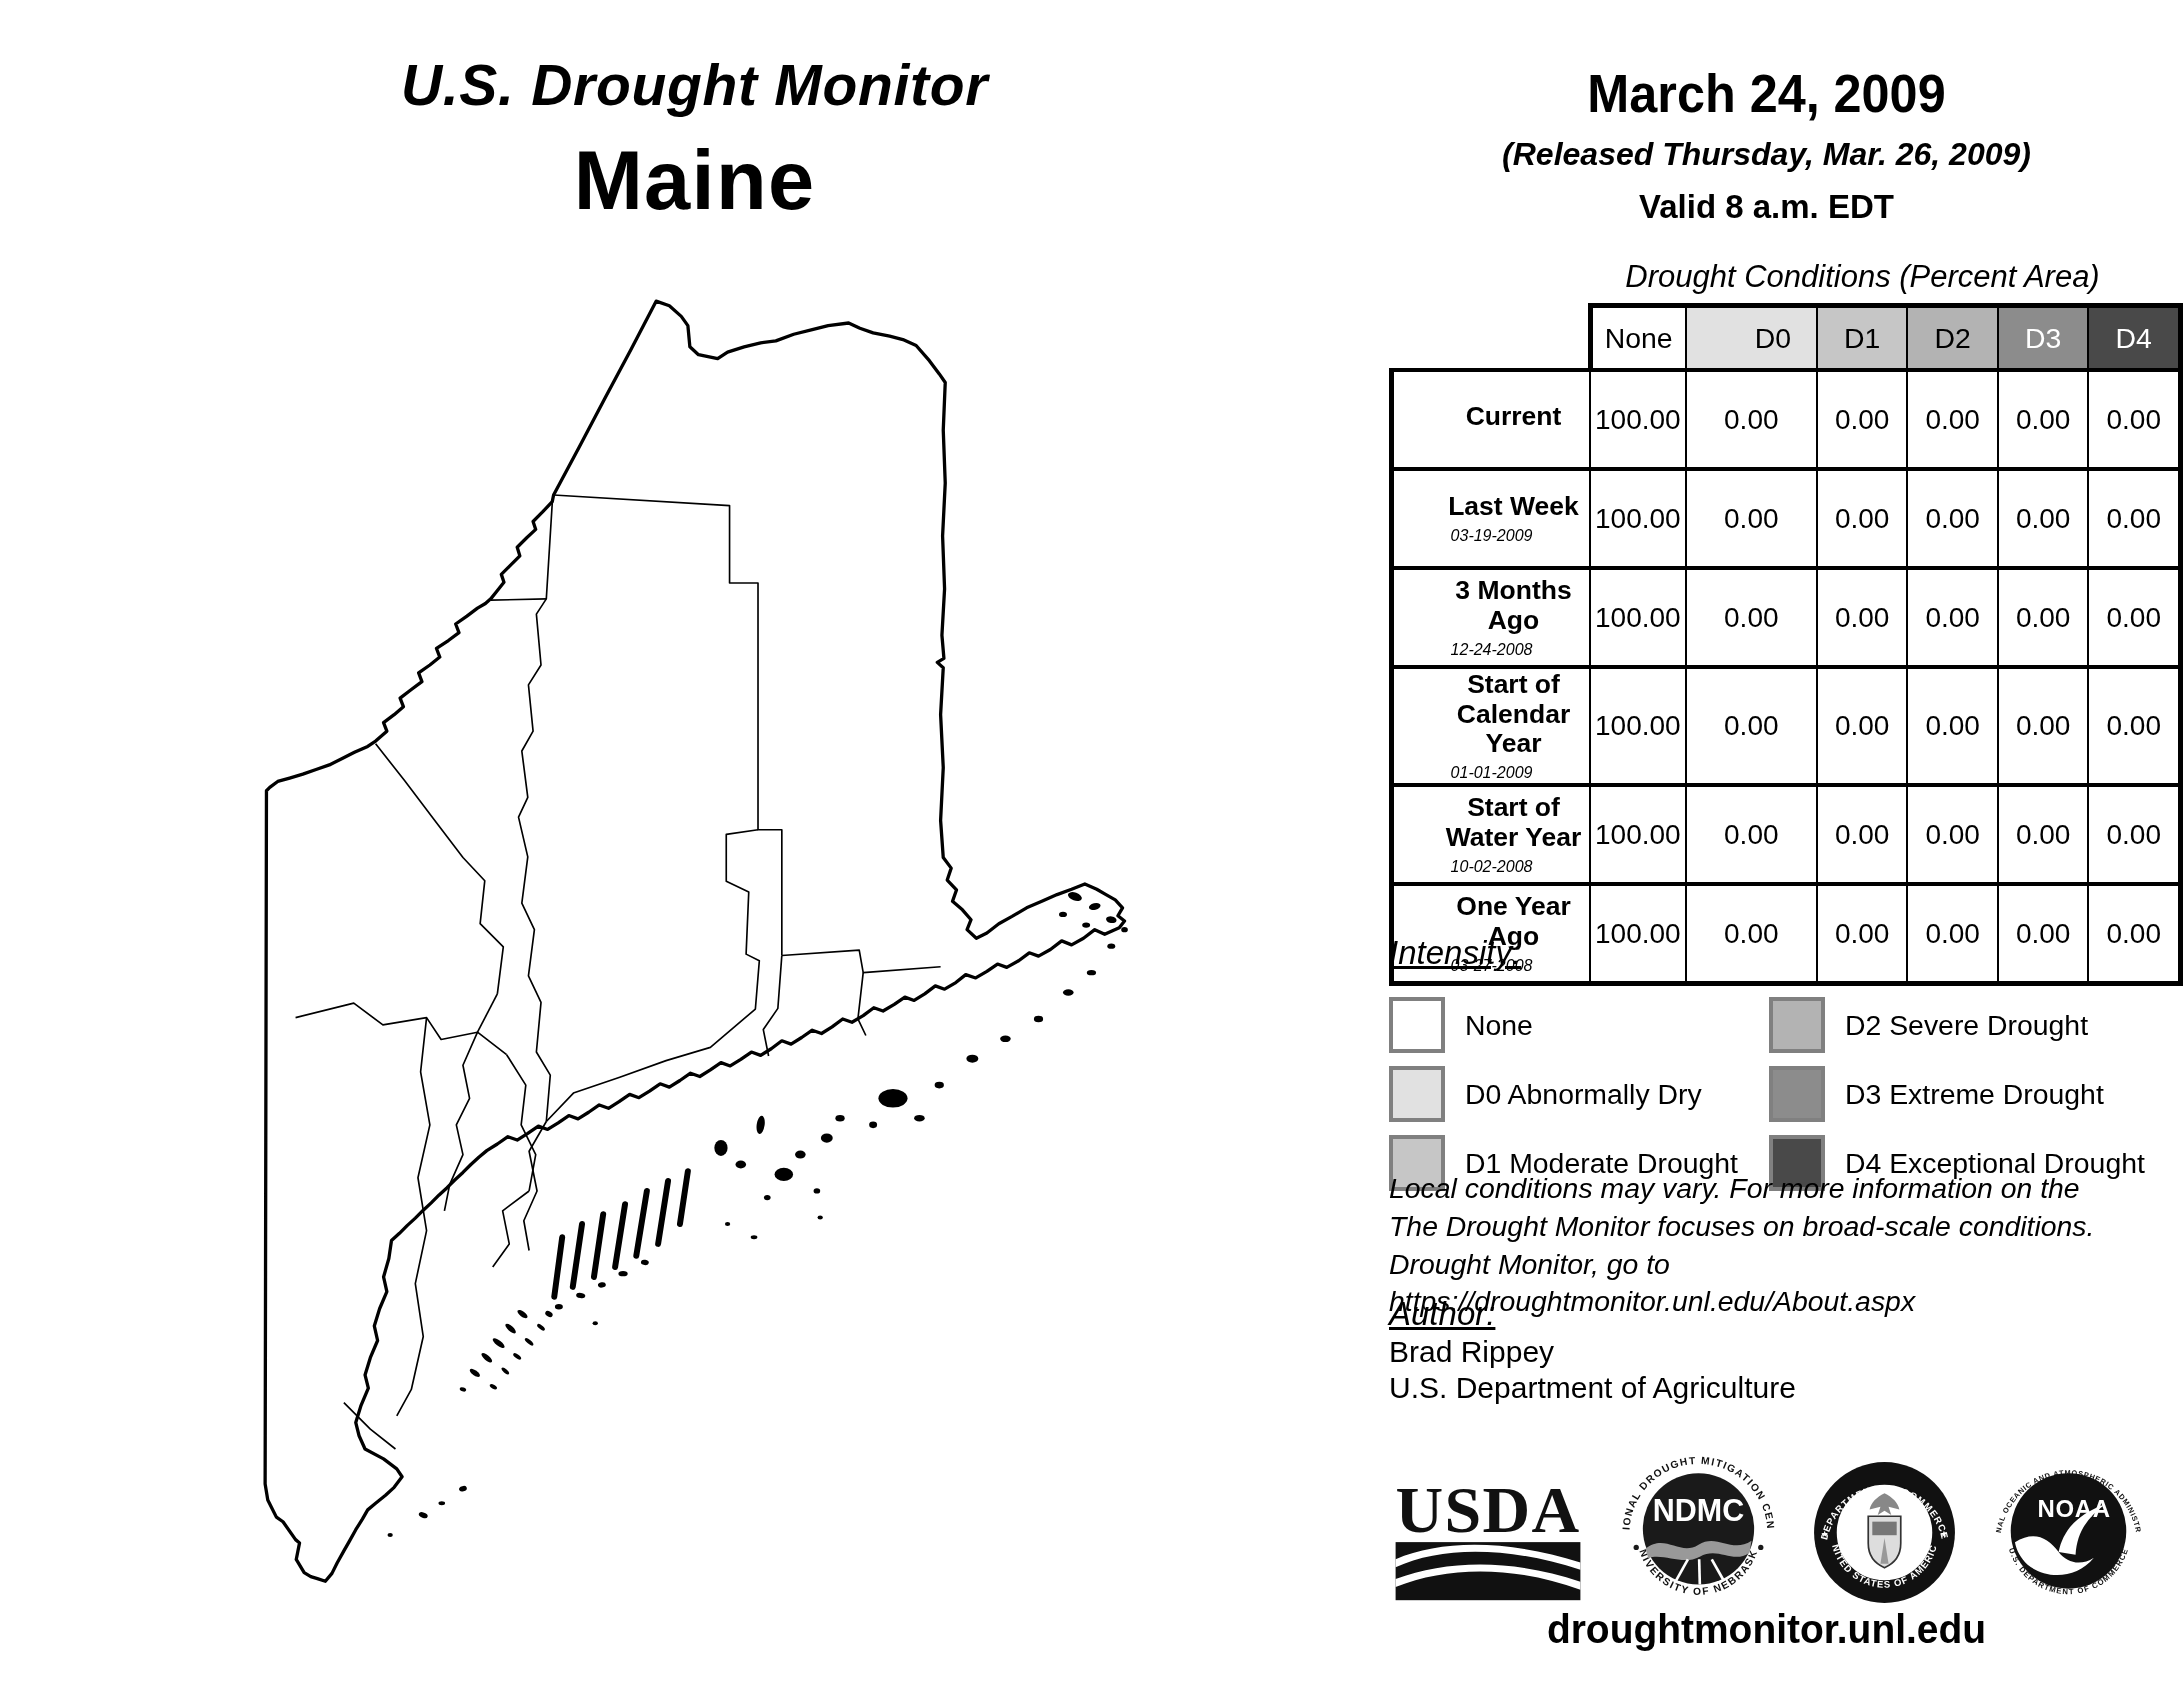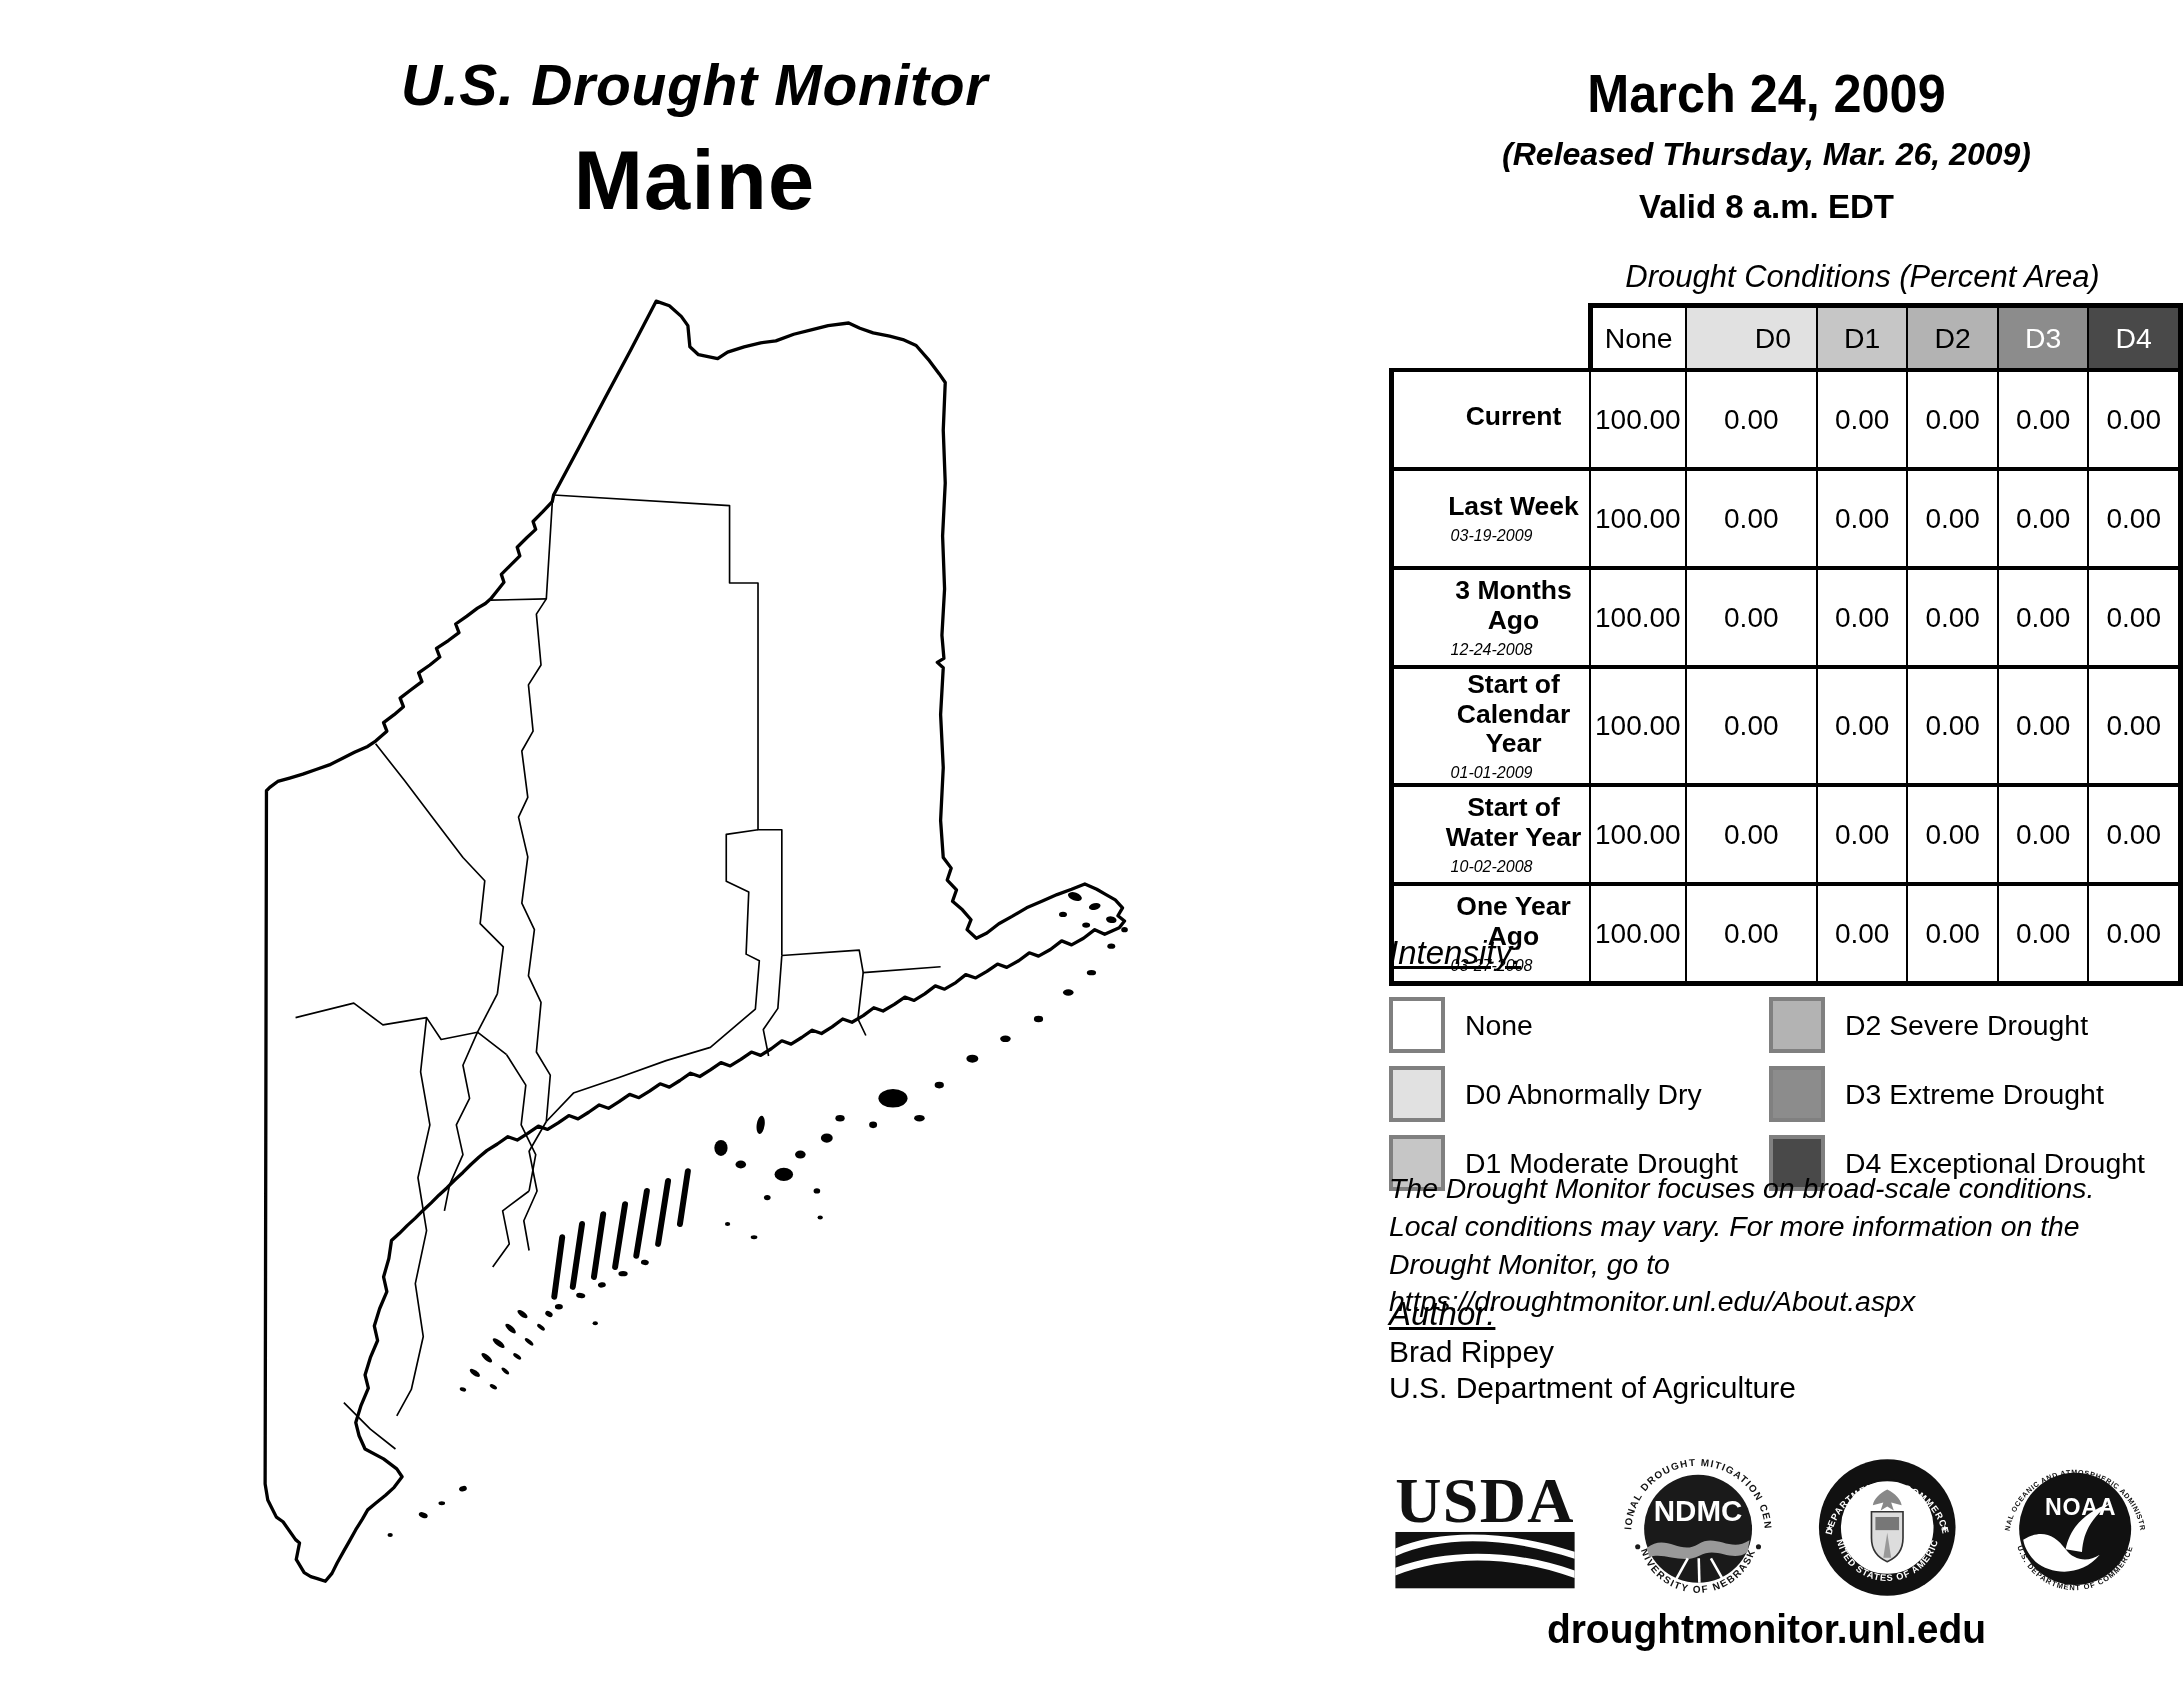--- a/index.html
+++ b/index.html
@@ -41,21 +41,21 @@
   .swatch{width:56px;height:56px;border:4px solid #808080;box-sizing:border-box;flex:0 0 auto;}
   .legend-label{font-size:28.4px;margin-left:20px;}
 
   
   .disclaimer{left:1389px;top:1170px;width:781px;font-size:28.4px;font-style:italic;line-height:1.33;}
   .author{left:1389px;top:1295px;width:781px;}
   .author-head{font-size:33px;font-style:italic;text-decoration:underline;}
   .author-line{font-size:30px;margin-top:2px;}
 
   
-  .logos{left:1389px;top:1448px;width:761px;display:flex;align-items:center;gap:40px;}
+  .logos{left:1389px;top:1448px;width:761px;display:flex;align-items:flex-end;gap:32px;}
   .url{left:1376px;top:1606px;width:781px;text-align:center;font-size:41px;font-weight:bold;transform:scaleX(.95);}
 
   
   #map{left:165px;top:278px;}
   .state{fill:none;stroke:#000;stroke-width:5;stroke-linejoin:round;}
   .county{fill:none;stroke:#000;stroke-width:2.5;stroke-linejoin:round;}
   .pen{fill:none;stroke:#000;stroke-width:9;stroke-linecap:round;}
   .isl{fill:#000;stroke:none;}
 </style>
 </head>
@@ -190,22 +190,22 @@
       <span class="legend-label">D3 Extreme Drought</span>
     </div>
     <div class="legend-item">
       <span class="swatch" style="background-color: rgb(73, 73, 73);"></span>
       <span class="legend-label">D4 Exceptional Drought</span>
     </div>
   </div>
 </div>
 
 <div class="abs disclaimer">
+  <div>Local conditions may vary. For more information on the</div>
   <div>The Drought Monitor focuses on broad-scale conditions.</div>
-  <div>Local conditions may vary. For more information on the</div>
   <div>Drought Monitor, go to https://droughtmonitor.unl.edu/About.aspx</div>
 </div>
 
 <div class="abs author">
   <div class="author-head">Author:</div>
   <div class="author-line">Brad Rippey</div>
   <div class="author-line">U.S. Department of Agriculture</div>
 </div>
 
 <div class="abs logos">

